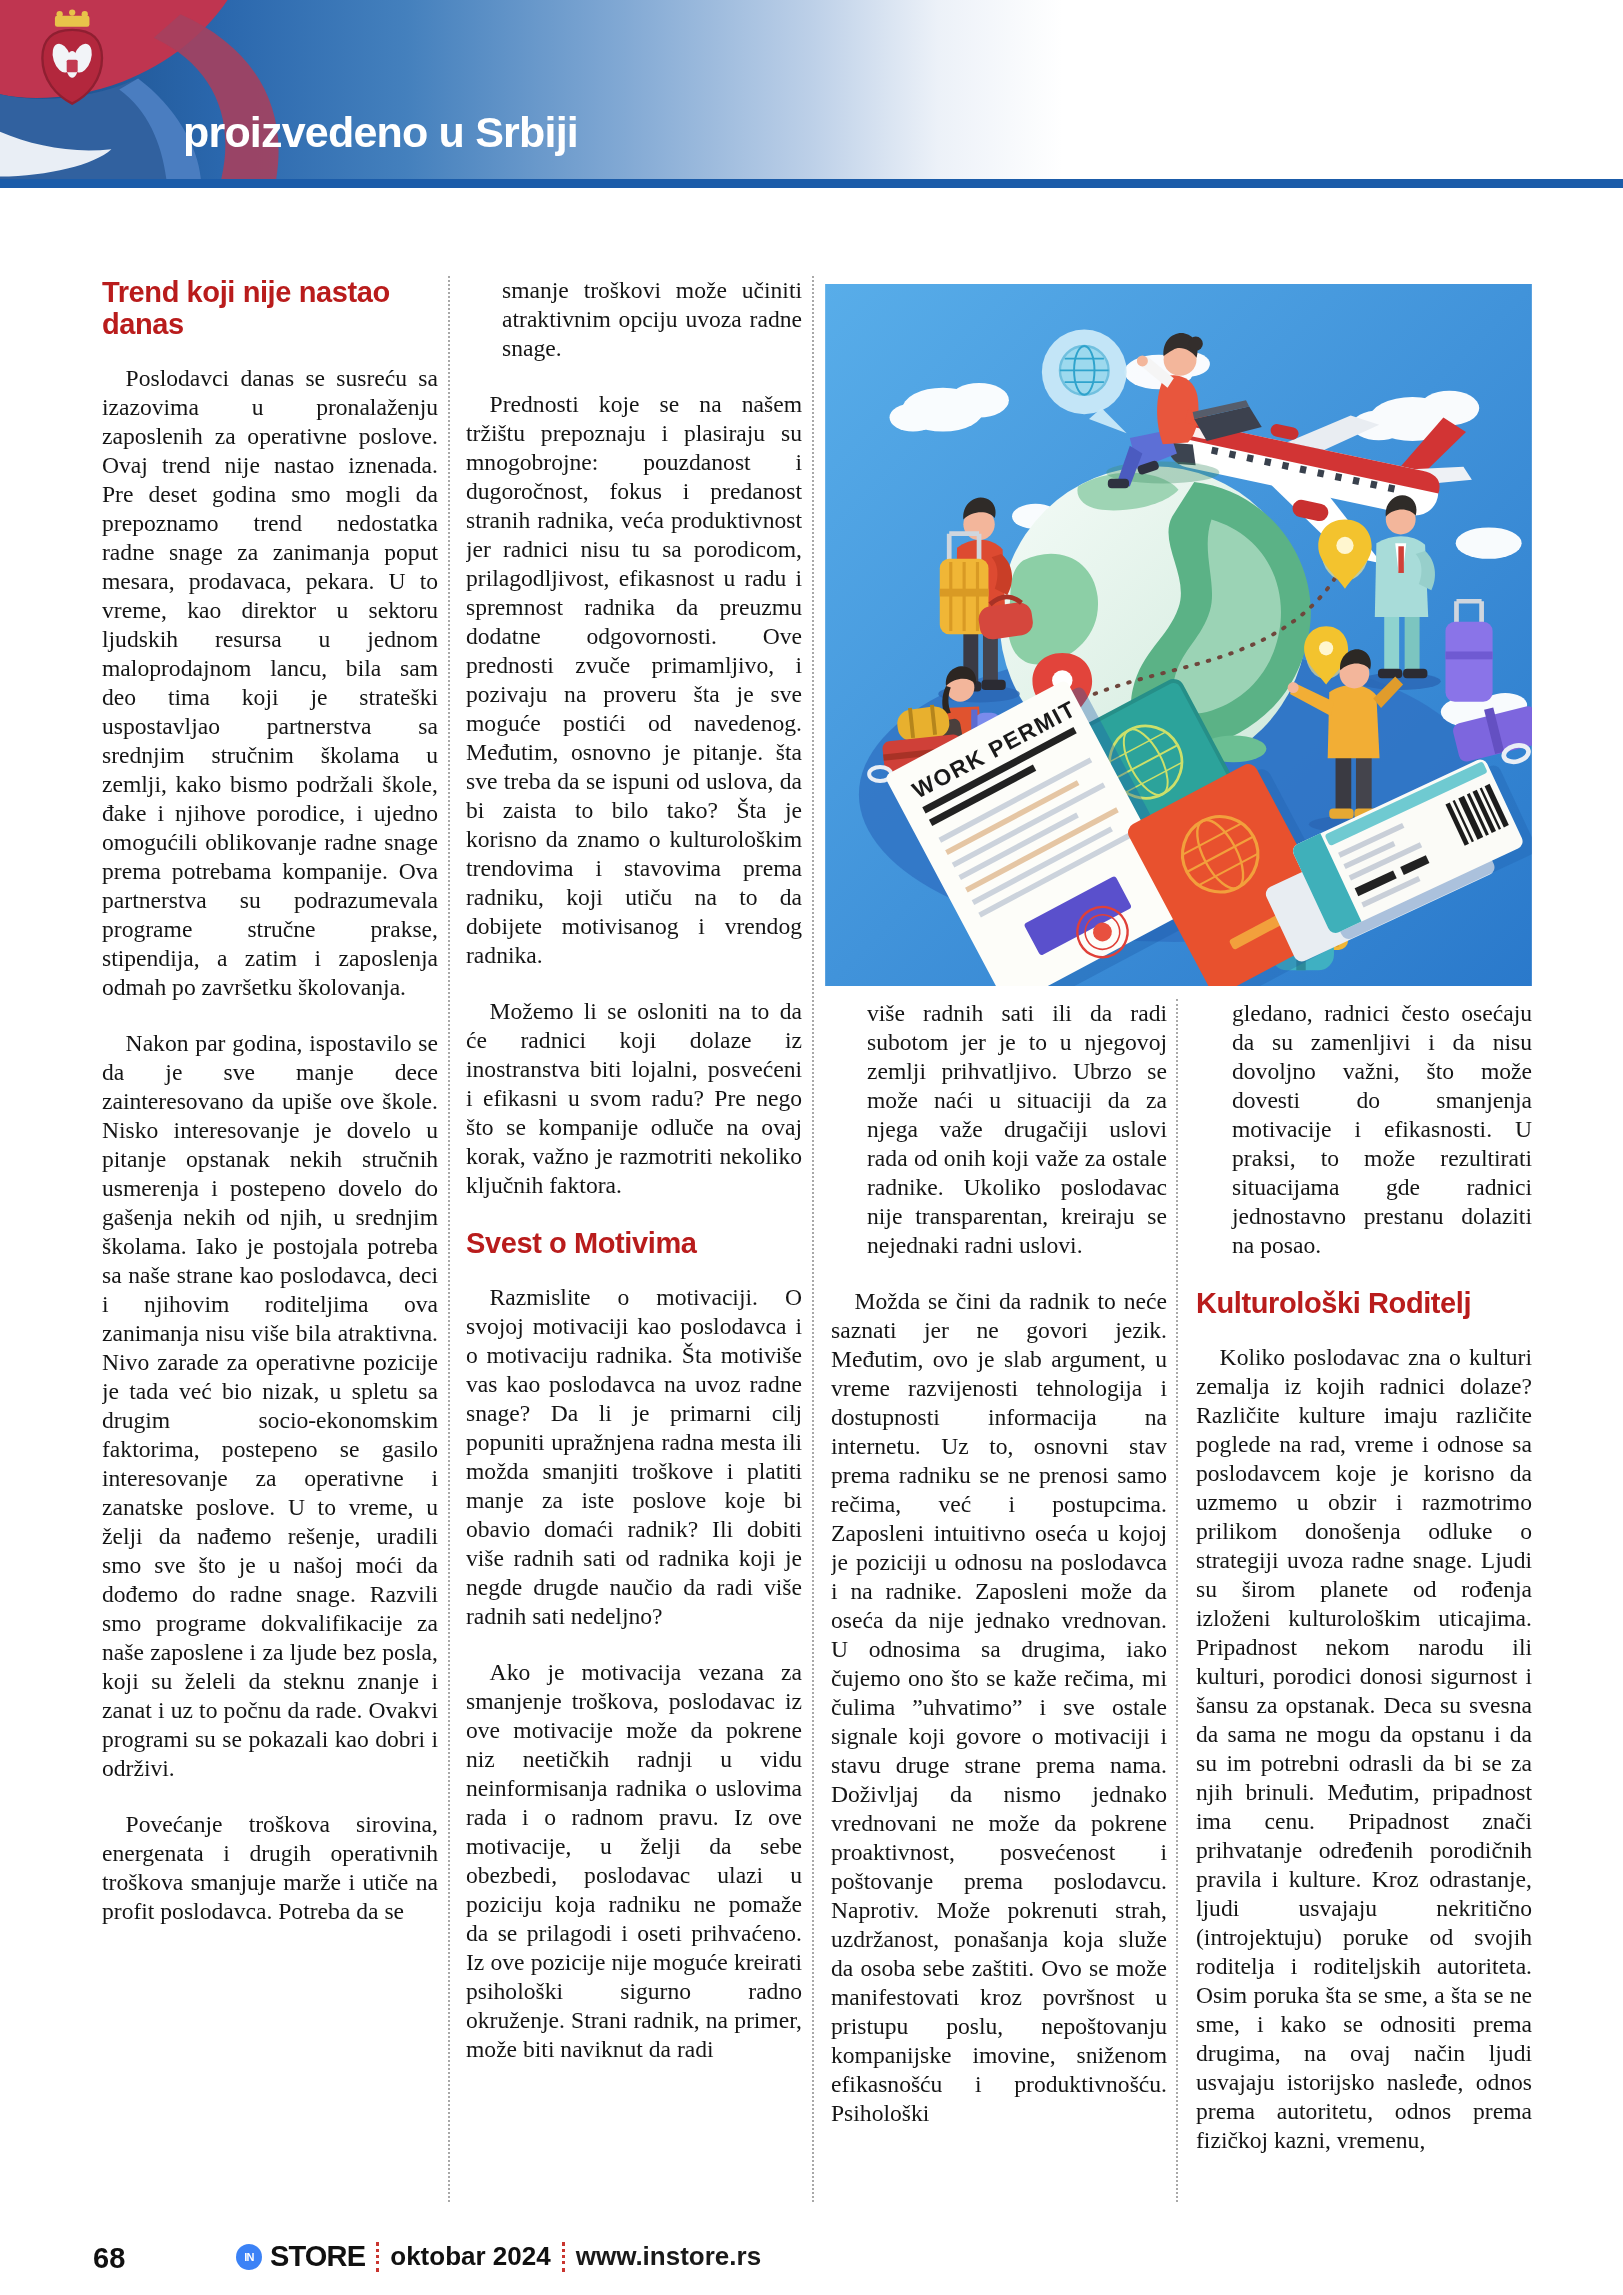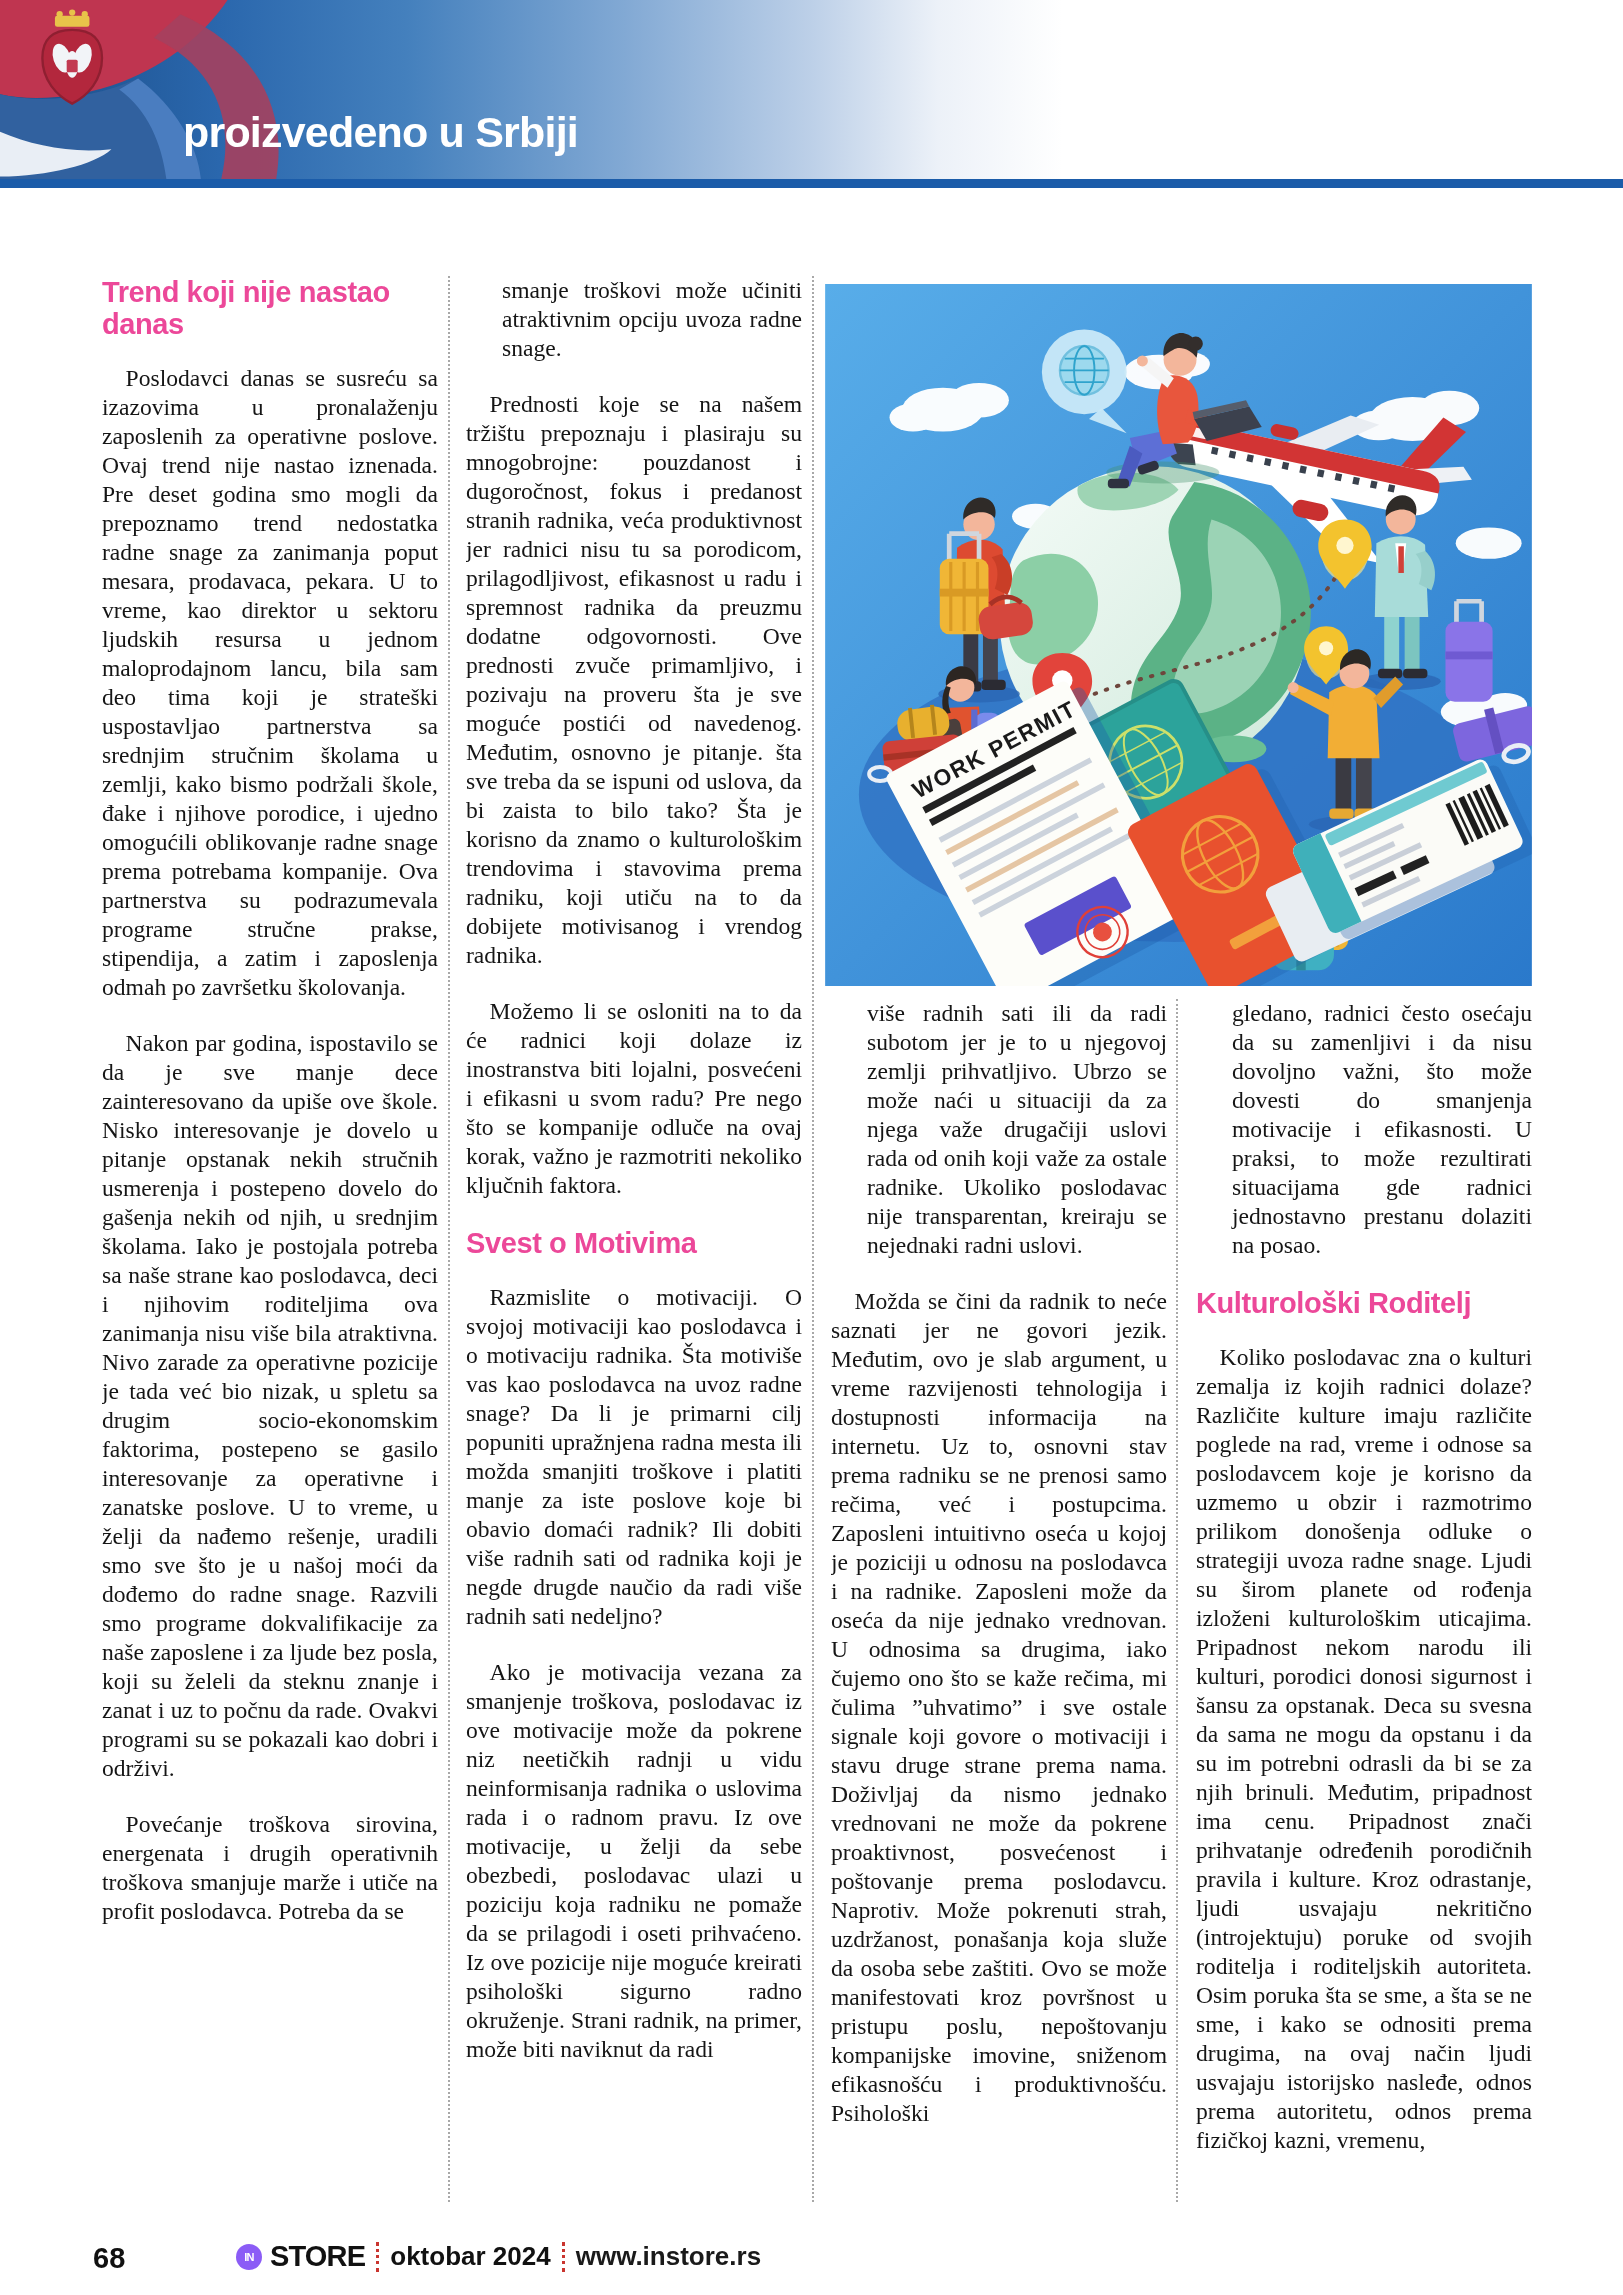--- a/index.html
+++ b/index.html
@@ -20,42 +20,42 @@
     position:absolute; left:183px; top:108px; color:#ffffff;
     font-family:"Liberation Sans","DejaVu Sans",sans-serif;
     font-weight:bold; font-size:43px; letter-spacing:-0.8px; white-space:nowrap;
   }
   
   .col { position:absolute; width:336px; text-align:justify; font-size:23.6px; line-height:29px; overflow:hidden; }
   .col p { margin:0 0 27px 0; text-indent:23.6px; }
   .col p.cont { text-indent:0;margin-left:36px; }
   .col h2 {
     font-family:"Liberation Sans","DejaVu Sans",sans-serif; font-weight:bold;
-    font-size:29px; line-height:32px; letter-spacing:-0.4px; color:#ec4899;
+    font-size:29px; line-height:32px; letter-spacing:-0.4px; color:#b91c1c;
     margin:0 0 23.6px 0; text-align:left;
   }
   .col h2.mid { margin-top:11px; }
   .col1 { left:102px; top:276px; height:1926px; }
   .col2 { left:466px; top:276px; height:1926px; }
   .col3 { left:831px; top:999px; height:1203px; }
   .col4 { left:1196px; top:999px; height:1203px; }
   .divider { position:absolute; width:0; border-left:2.4px dotted #a8a8a8; }
   .div1 { left:448px;  top:276px;  height:1926px; }
   .div2 { left:812px; top:276px;  height:1926px; }
   .div3 { left:1176px; top:999px; height:1203px; }
   
   .illu { position:absolute; left:825px; top:284px; width:707px; height:702px; }
   .illu svg { display:block; width:707px; height:702px; }
   
   .footer { position:absolute; left:0; top:2237px; width:1623px; height:47px;
             font-family:"Liberation Sans","DejaVu Sans",sans-serif; color:#111; }
   .pnum { position:absolute; left:93px; top:4.7px; font-size:29px; font-weight:bold; }
   .brand { position:absolute; left:236px; top:3.1px; display:flex; align-items:center; }
   .logo-circle {
-    width:26px; height:26px; border-radius:50%; background:#8b5cf6; color:#fff;
+    width:26px; height:26px; border-radius:50%; background:#3b82f6; color:#fff;
     font-size:11px; font-weight:bold; display:flex; align-items:center; justify-content:center;
     letter-spacing:-0.8px; margin-right:7.9px;
   }
   .logo-text { font-size:29px; font-weight:bold; letter-spacing:-0.8px; }
   .fsep { height:30px; border-left:3.1px dotted #c9342e; margin:0 11px; }
   .issue { font-size:26px; font-weight:bold; }
   .site { font-size:26px; font-weight:bold; color:#1a1a1a; }
 </style>
 </head>
 <body>

